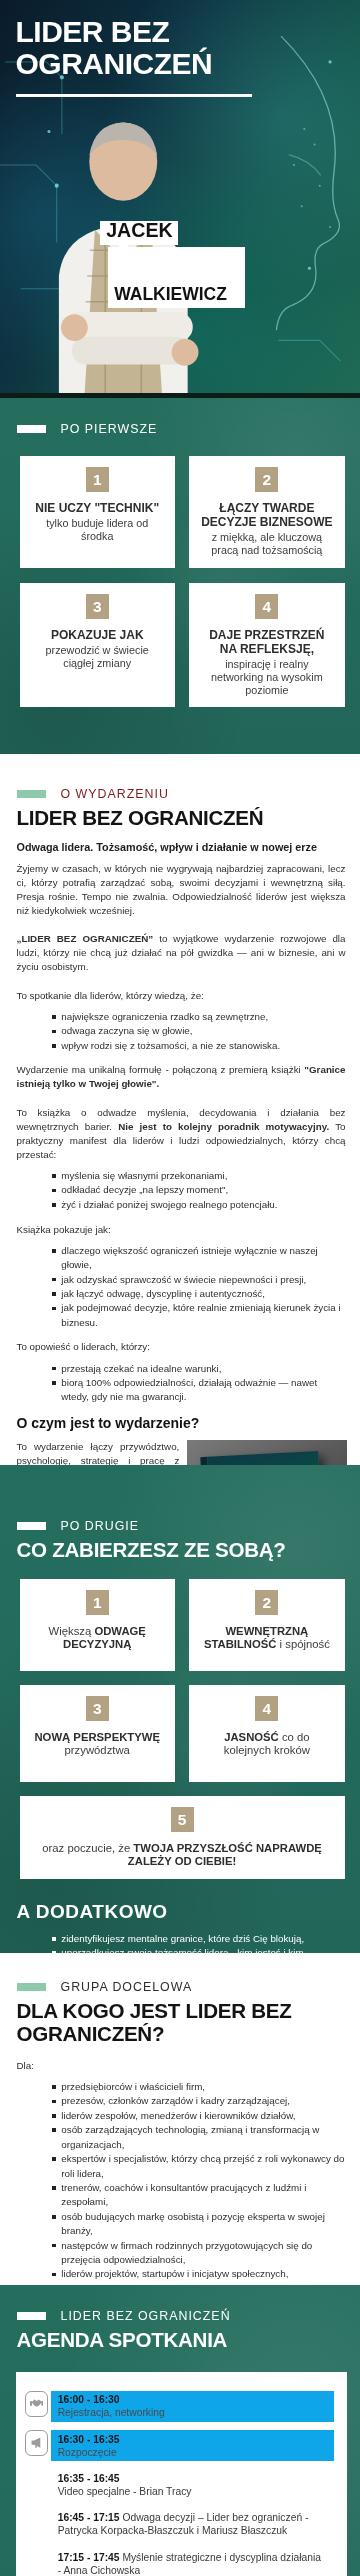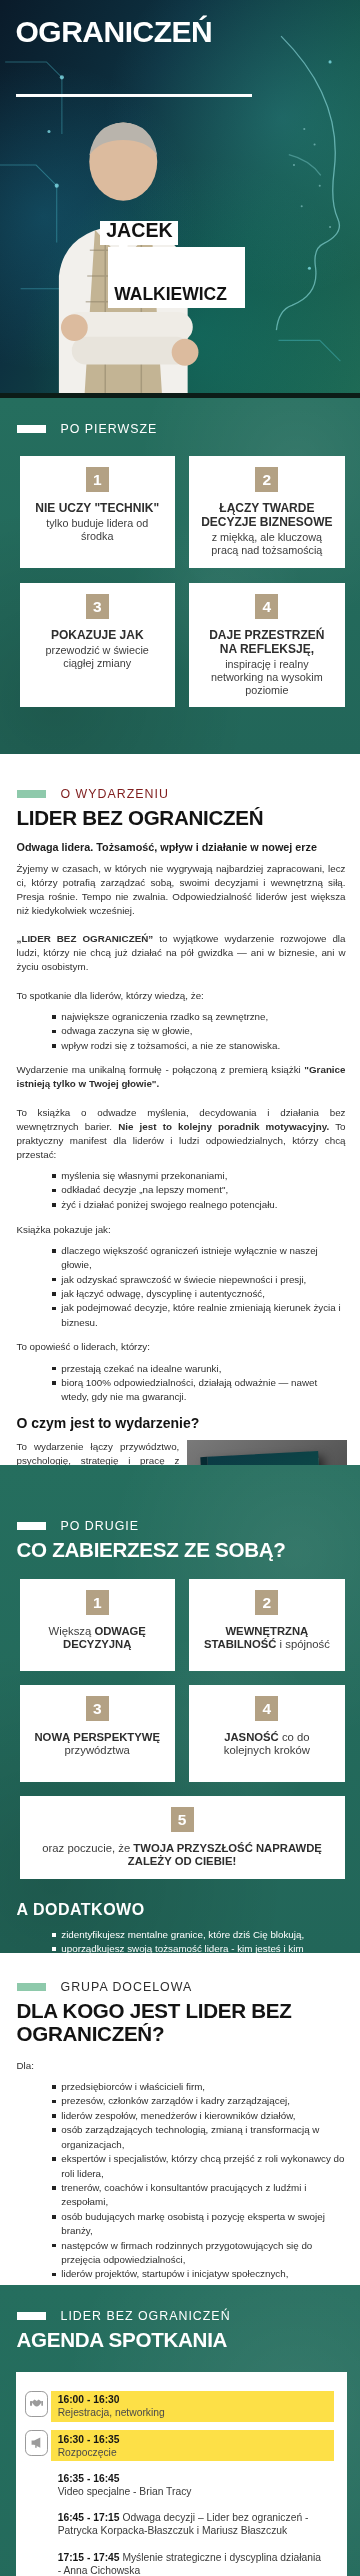--- a/index.html
+++ b/index.html
@@ -60,29 +60,29 @@
   .two .lcol{width:170px;flex:none;}
   .two .lcol .copy{margin:0;padding-right:7.2px;}
   .h2b{font-weight:800;font-size:14px;color:#131313;margin:7.2px 0 9.3px 16.5px;}
   .bookwrap{flex:1;position:relative;height:178px;}
   .bookbg{position:absolute;inset:0;background:linear-gradient(145deg,#7a7a7a,#4c4c4c 55%,#2f2f2f);}
   .book{position:absolute;left:17.5px;top:13.4px;width:111px;height:144px;transform:rotate(-3deg);
      background:linear-gradient(160deg,#0b3a45 0%,#0d4c47 45%,#12614f 100%);
      box-shadow:5.2px 5.2px 9.3px rgba(0,0,0,.55);display:flex;flex-direction:column;align-items:center;
      border-left:7.2px solid #072a32;}
   
-  .xh{color:#fff;font-weight:800;font-size:16px;letter-spacing:0.5px;margin:21.6px 0 9.3px 16.5px;}
+  .xh{color:#fff;font-weight:800;font-size:19px;letter-spacing:0.5px;margin:21.6px 0 9.3px 16.5px;}
   
   .agcard{background:#fff;margin:20.6px 14.4px 0 15.5px;padding:18.5px 0 15.5px;height:513px;overflow:hidden;}
   .arow{position:relative;margin:0 0 8.2px;}
   .arow .aicon{position:absolute;left:9.3px;top:0;width:21.6px;height:24px;border:1px solid #9b9b9b;
      border-radius:6.2px;display:flex;align-items:center;justify-content:center;color:#9b9b9b;}
   .arow .atxt{margin:0 13px 0 35px;padding:2.6px 7.2px;font-size:10.3px;line-height:13px;color:#3a3a3a;}
   .arow .atxt strong{color:#161616;font-weight:800;}
-  .arow.gray .atxt{background:#fde047;color:#4a4a4a;}
+  .arow.gray .atxt{background:#0ea5e9;color:#4a4a4a;}
   .arow.stack .atxt span.tt{display:block;}
   strong{font-weight:700;}
 </style>
 </head>
 <body>
 
 <div class="page">
 
   <header class="sec hero">
     <svg class="hero-art" viewBox="0 0 700 762" width="361" height="393">
@@ -107,20 +107,21 @@
       <g fill="#bdf4f8" opacity="0.45">
         <circle cx="590" cy="250" r="2"></circle>
           <circle cx="610" cy="280" r="2"></circle>
           <circle cx="570" cy="320" r="2"></circle>
         <circle cx="620" cy="360" r="2"></circle>
           <circle cx="585" cy="400" r="2"></circle>
           <circle cx="640" cy="440" r="2"></circle>
       </g>
     </svg>
     <div class="hero-title">
+      <div>LIDER BEZ</div>
       <div>OGRANICZEŃ</div>
     </div>
     <div class="hero-rule"></div>
     <svg class="sil" width="206" height="287" viewBox="0 0 400 557">
       <ellipse cx="185" cy="108" rx="66" ry="76" fill="#dcbb9e"></ellipse>
       <path d="M119,96 q10,-62 66,-64 q56,2 66,64 q-20,-30 -66,-30 q-46,0 -66,30" fill="#b9b4ac"></path>
       <path d="M60,557 L60,330 q10,-90 125,-100 q115,10 125,100 L310,557 Z" fill="#f2f0ec"></path>
       <path d="M130,240 L185,300 L240,240 L260,557 L110,557 Z" fill="#c3b494"></path>
       <g stroke="#8b7f66" stroke-width="3" opacity="0.5">
         <line x1="120" y1="280" x2="250" y2="280"></line>

